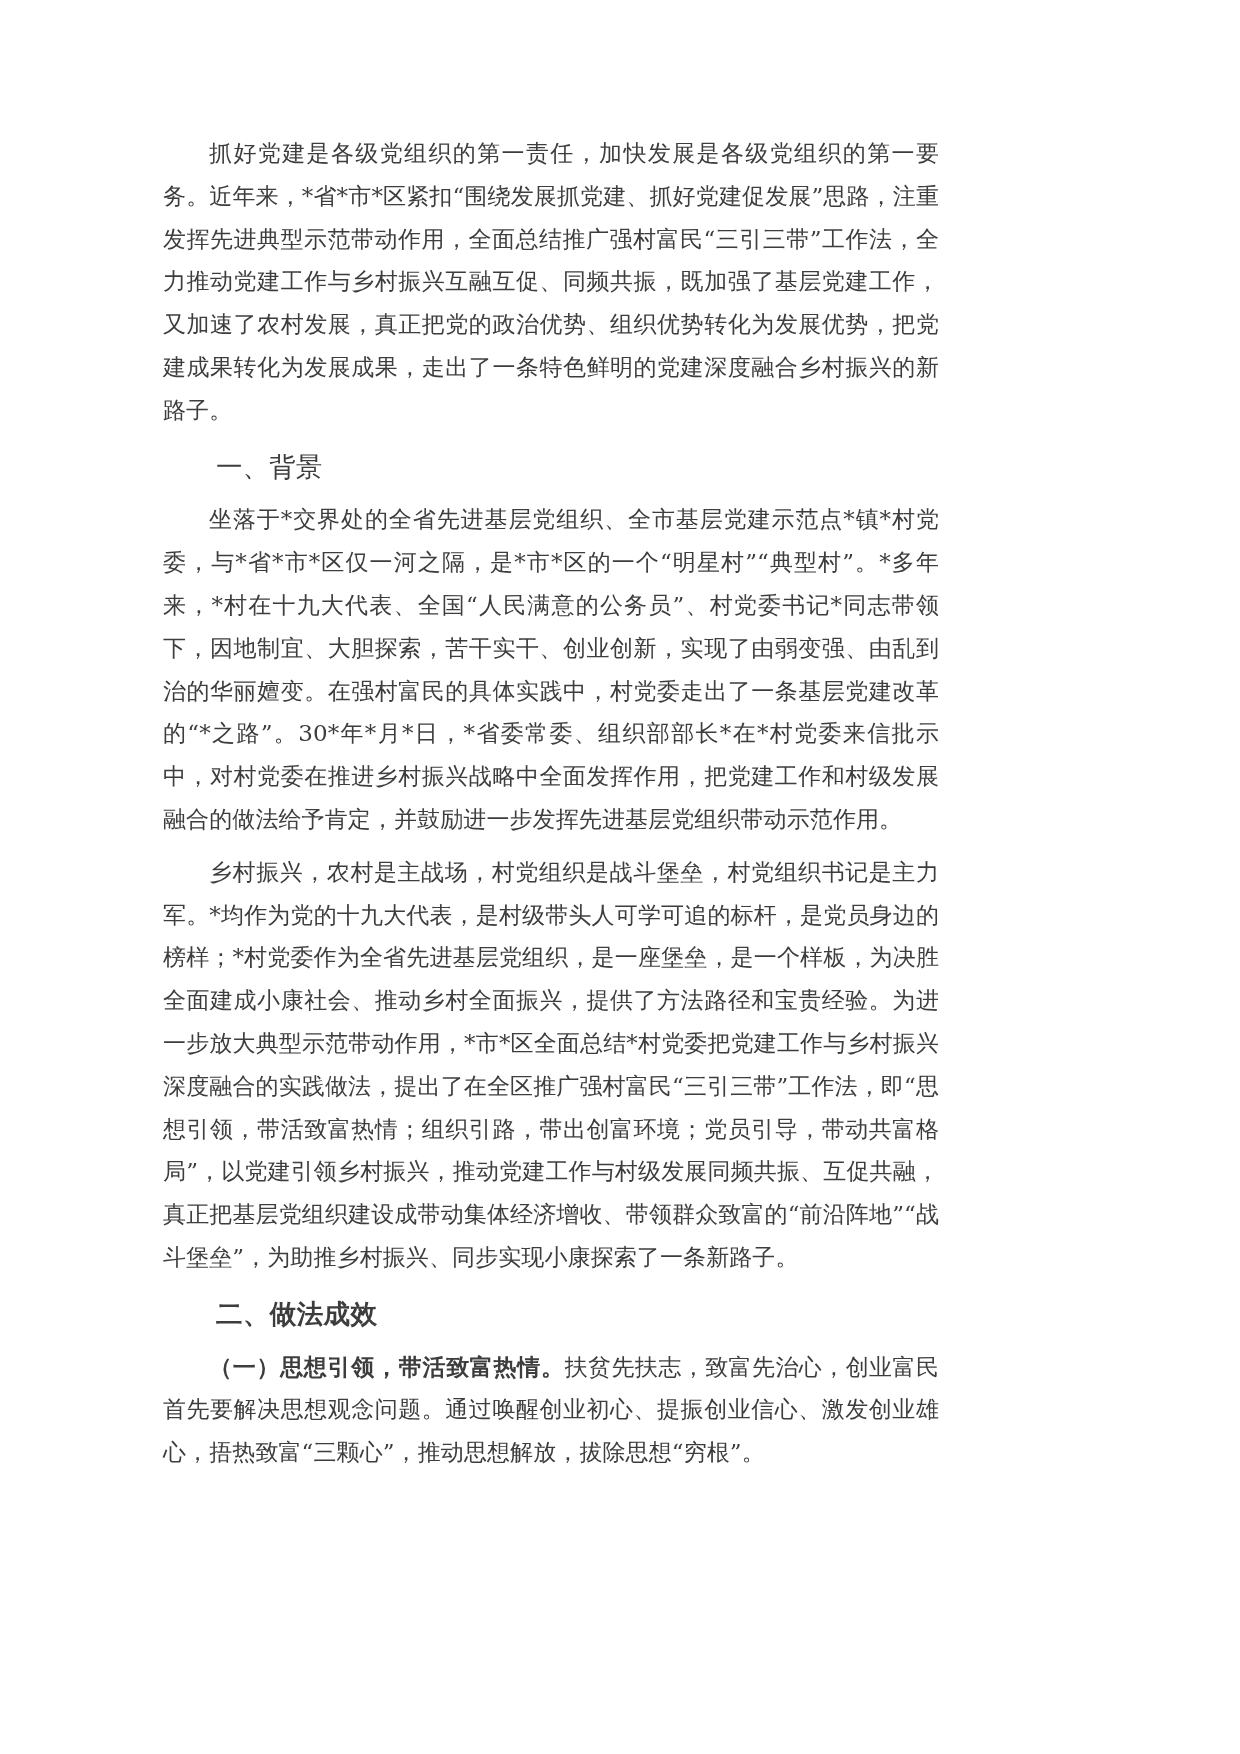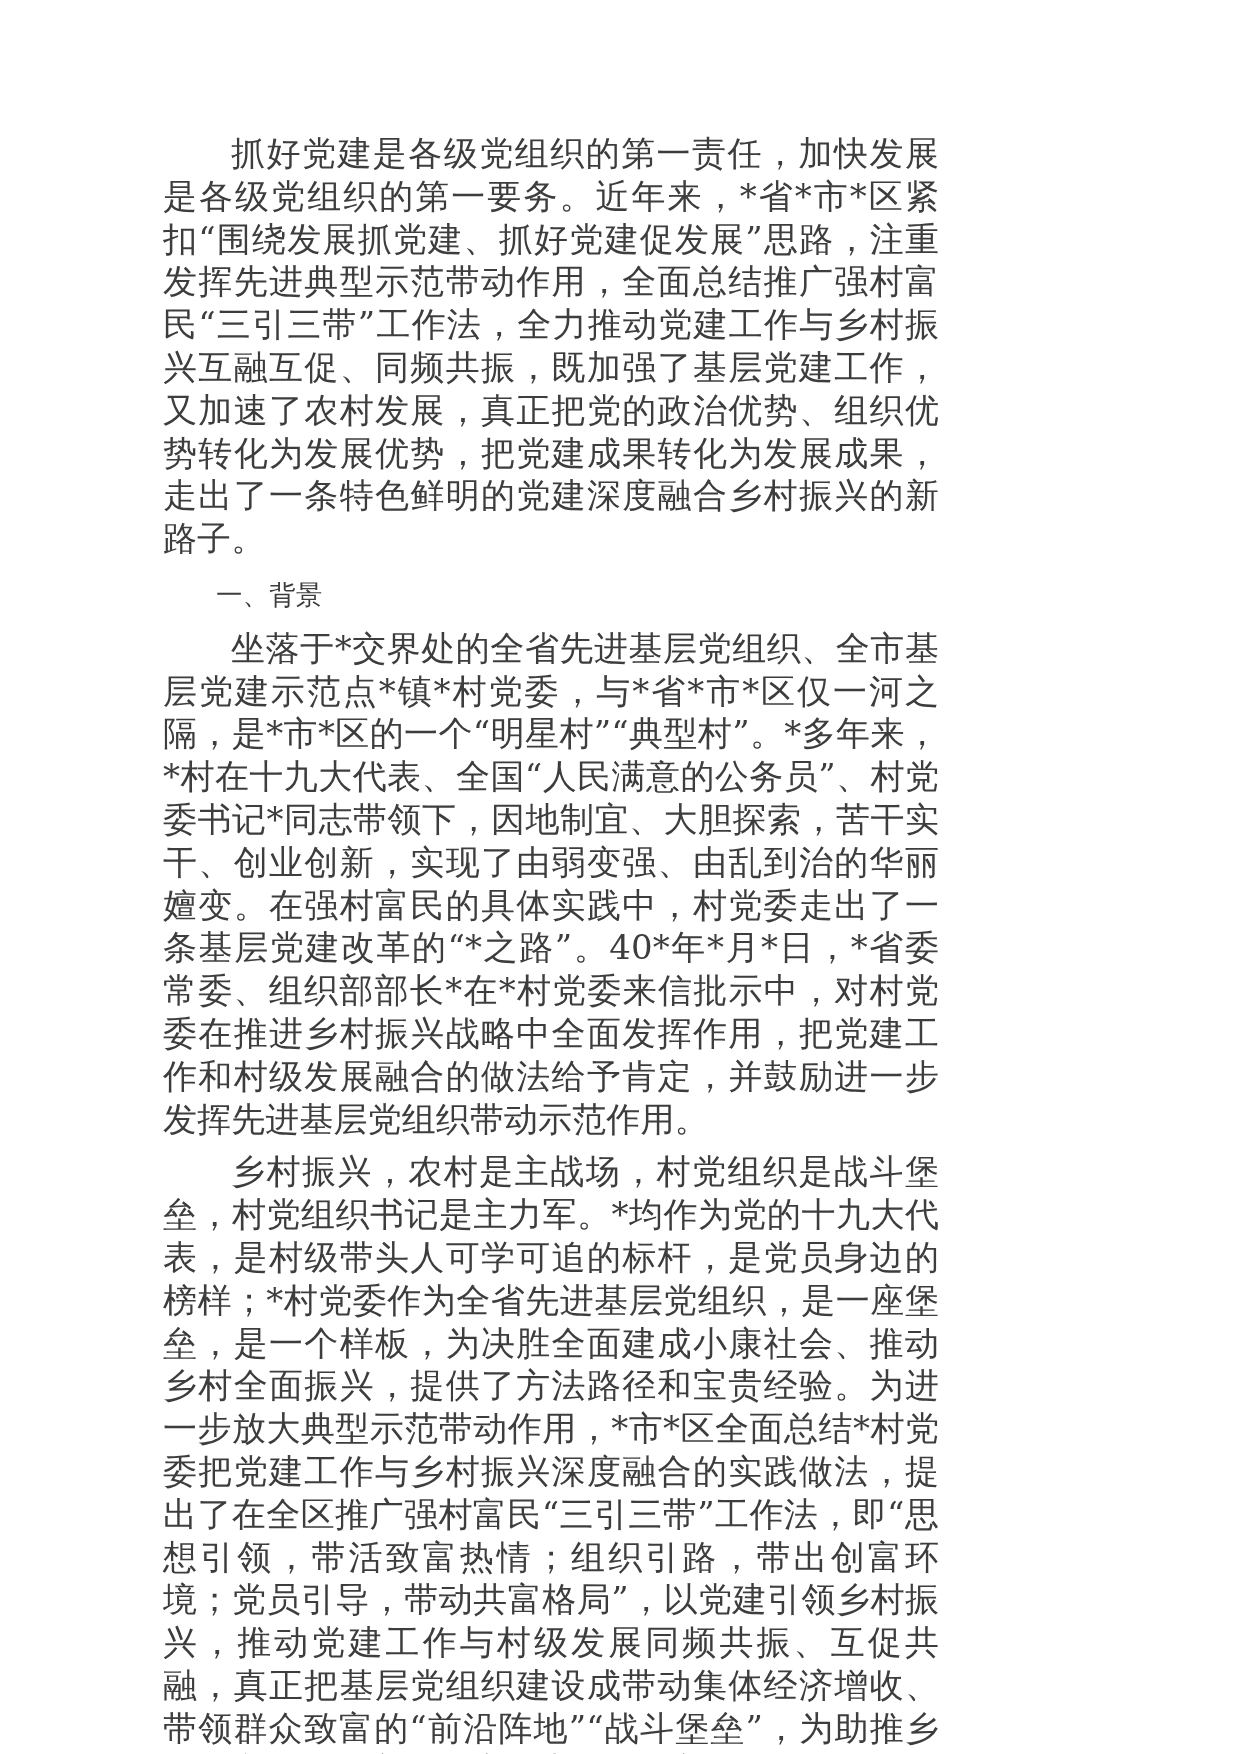--- a/index.html
+++ b/index.html
@@ -23,21 +23,21 @@
     overflow: hidden;
   }
   .content {
     position: absolute;
     left: 163px;
     top: 132px;
     width: 776px;
   }
   p.para {
     margin: 0 0 0 0;
-    font-size: 34px;
+    font-size: 23px;
     line-height: 42.8px;
     text-align: justify;
     text-justify: inter-ideograph;
     text-indent: 2em;
     letter-spacing: 0.1px;
     color: #3d3d3d;
     word-break: break-all;
   }
   p.para.gap {
     margin-top: 10px;
@@ -65,21 +65,22 @@
 <body>
 
 <div class="page">
   <div class="content">
 
     <p class="para">抓好党建是各级党组织的第一责任，加快发展是各级党组织的第一要务。近年来，*省*市*区紧扣“围绕发展抓党建、抓好党建促发展”思路，注重发挥先进典型示范带动作用，全面总结推广强村富民“三引三带”工作法，全力推动党建工作与乡村振兴互融互促、同频共振，既加强了基层党建工作，又加速了农村发展，真正把党的政治优势、组织优势转化为发展优势，把党建成果转化为发展成果，走出了一条特色鲜明的党建深度融合乡村振兴的新路子。</p>
 
     <h2 class="heading">一、背景</h2>
 
 
-    <p class="para gap">坐落于*交界处的全省先进基层党组织、全市基层党建示范点*镇*村党委，与*省*市*区仅一河之隔，是*市*区的一个“明星村”“典型村”。*多年来，*村在十九大代表、全国“人民满意的公务员”、村党委书记*同志带领下，因地制宜、大胆探索，苦干实干、创业创新，实现了由弱变强、由乱到治的华丽嬗变。在强村富民的具体实践中，村党委走出了一条基层党建改革的“*之路”。40*年*月*日，*省委常委、组织部部长*在*村党委来信批示中，对村党委在推进乡村振兴战略中全面发挥作用，把党建工作和村级发展融合的做法给予肯定，并鼓励进一步发挥先进基层党组织带动示范作用。</p>
+    <p class="para gap">坐落于*交界处的全省先进基层党组织、全市基层党建示范点*镇*村党委，与*省*市*区仅一河之隔，是*市*区的一个“明星村”“典型村”。*多年来，*村在十九大代表、全国“人民满意的公务员”、村党委书记*同志带领下，因地制宜、大胆探索，苦干实干、创业创新，实现了由弱变强、由乱到治的华丽嬗变。在强村富民的具体实践中，村党委走出了一条基层党建改革的“*之路”。30*年*月*日，*省委常委、组织部部长*在*村党委来信批示中，对村党委在推进乡村振兴战略中全面发挥作用，把党建工作和村级发展融合的做法给予肯定，并鼓励进一步发挥先进基层党组织带动示范作用。</p>
 
     <p class="para gap">乡村振兴，农村是主战场，村党组织是战斗堡垒，村党组织书记是主力军。*均作为党的十九大代表，是村级带头人可学可追的标杆，是党员身边的榜样；*村党委作为全省先进基层党组织，是一座堡垒，是一个样板，为决胜全面建成小康社会、推动乡村全面振兴，提供了方法路径和宝贵经验。为进一步放大典型示范带动作用，*市*区全面总结*村党委把党建工作与乡村振兴深度融合的实践做法，提出了在全区推广强村富民“三引三带”工作法，即“思想引领，带活致富热情；组织引路，带出创富环境；党员引导，带动共富格局”，以党建引领乡村振兴，推动党建工作与村级发展同频共振、互促共融，真正把基层党组织建设成带动集体经济增收、带领群众致富的“前沿阵地”“战斗堡垒”，为助推乡村振兴、同步实现小康探索了一条新路子。</p>
 
+    <h2 class="heading bold">二、做法成效</h2>
 
     <p class="para gap"><span class="lead-bold">（一）思想引领，带活致富热情。</span><span>扶贫先扶志，致富先治心，创业富民首先要解决思想观念问题。通过唤醒创业初心、提振创业信心、激发创业雄心，捂热致富“三颗心”，推动思想解放，拔除思想“穷根”。</span></p>
 
   </div>
 </div>
 
 </body></html>

